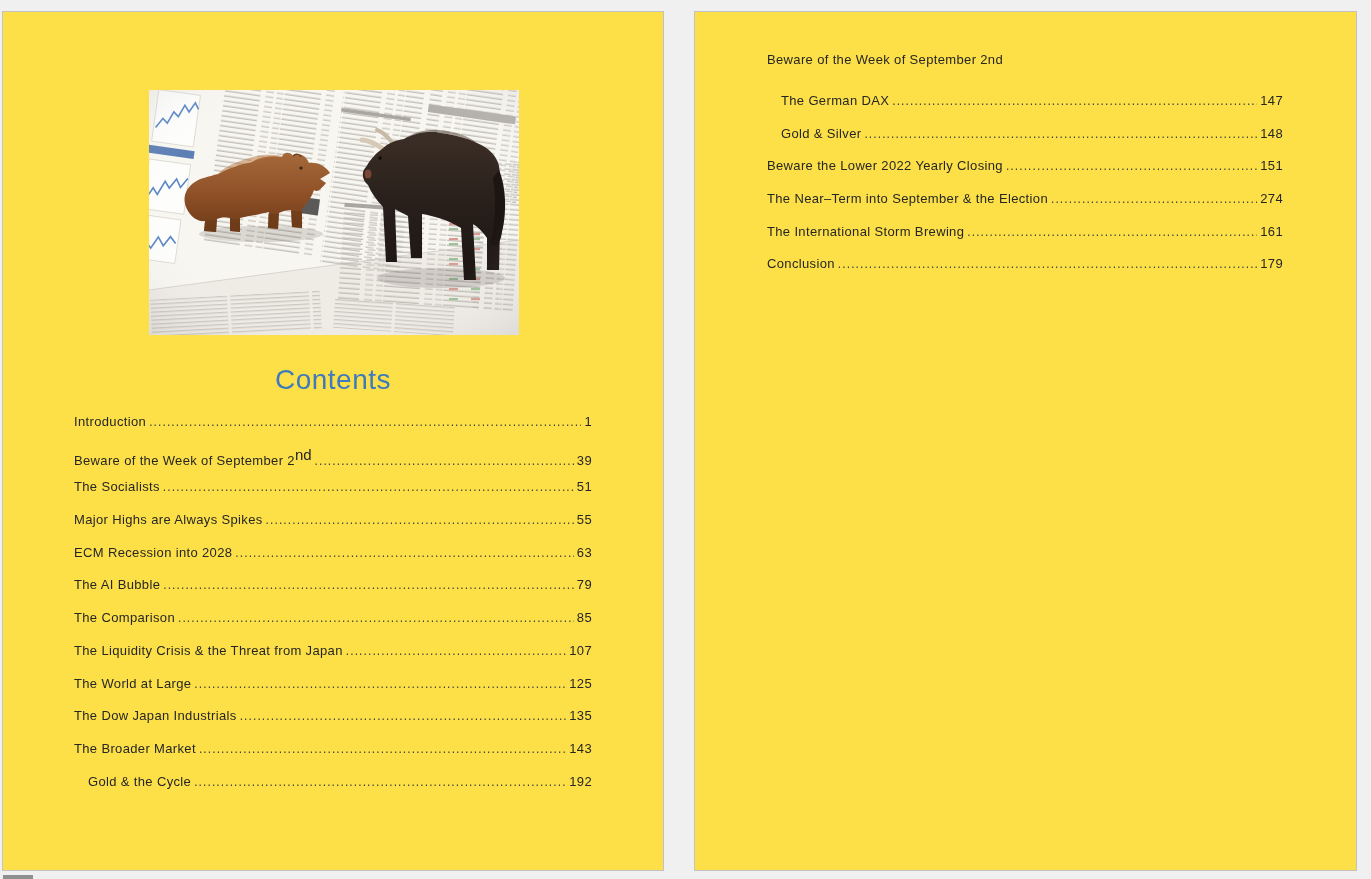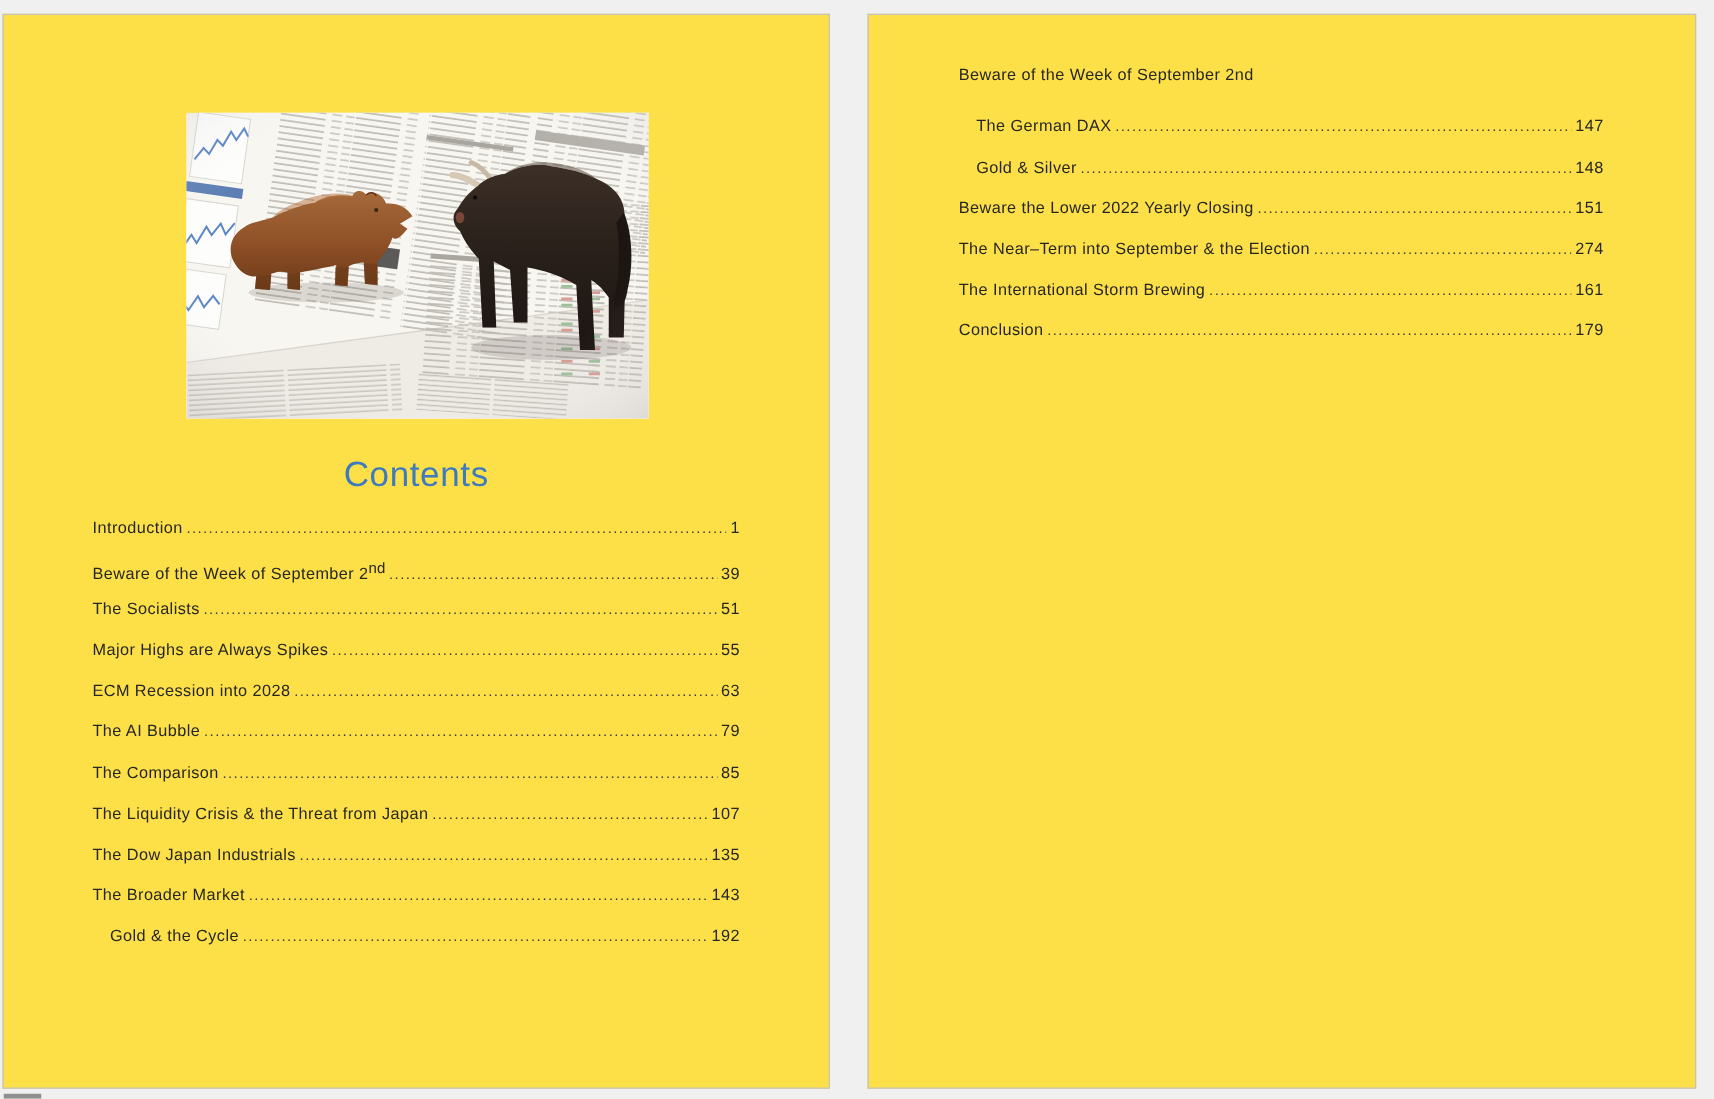--- a/index.html
+++ b/index.html
@@ -54,21 +54,21 @@
     align-items: baseline;
     height: 32.7px;
     line-height: 15px;
     white-space: nowrap;
     cursor: default;
   }
   .toc-row.heading-row { height: 41px; }
   .toc-row.indent { padding-left: 14px; }
 
   .toc-title { flex: none; }
-  .toc-title sup { font-size: 12px; letter-spacing: 0; }
+  .toc-title sup { font-size: 15px; letter-spacing: 0; }
   .toc-dots {
     flex: 1 1 auto;
     overflow: hidden;
     margin: 0 2px 0 3px;
     font-size: 12px;
     letter-spacing: 1.1px;
     color: #3a3a3a;
     height: 15px;
   }
   .toc-dots::after {
@@ -270,20 +270,25 @@
       <span class="toc-title">The Comparison</span>
       <span class="toc-dots"></span>
       <span class="toc-num">85</span>
     </div>
     <div class="toc-row">
       <span class="toc-title">The Liquidity Crisis &amp; the Threat from Japan</span>
       <span class="toc-dots"></span>
       <span class="toc-num">107</span>
     </div>
     <div class="toc-row">
+      <span class="toc-title">The World at Large</span>
+      <span class="toc-dots"></span>
+      <span class="toc-num">125</span>
+    </div>
+    <div class="toc-row">
       <span class="toc-title">The Dow Japan Industrials</span>
       <span class="toc-dots"></span>
       <span class="toc-num">135</span>
     </div>
     <div class="toc-row">
       <span class="toc-title">The Broader Market</span>
       <span class="toc-dots"></span>
       <span class="toc-num">143</span>
     </div>
     <div class="toc-row indent">

